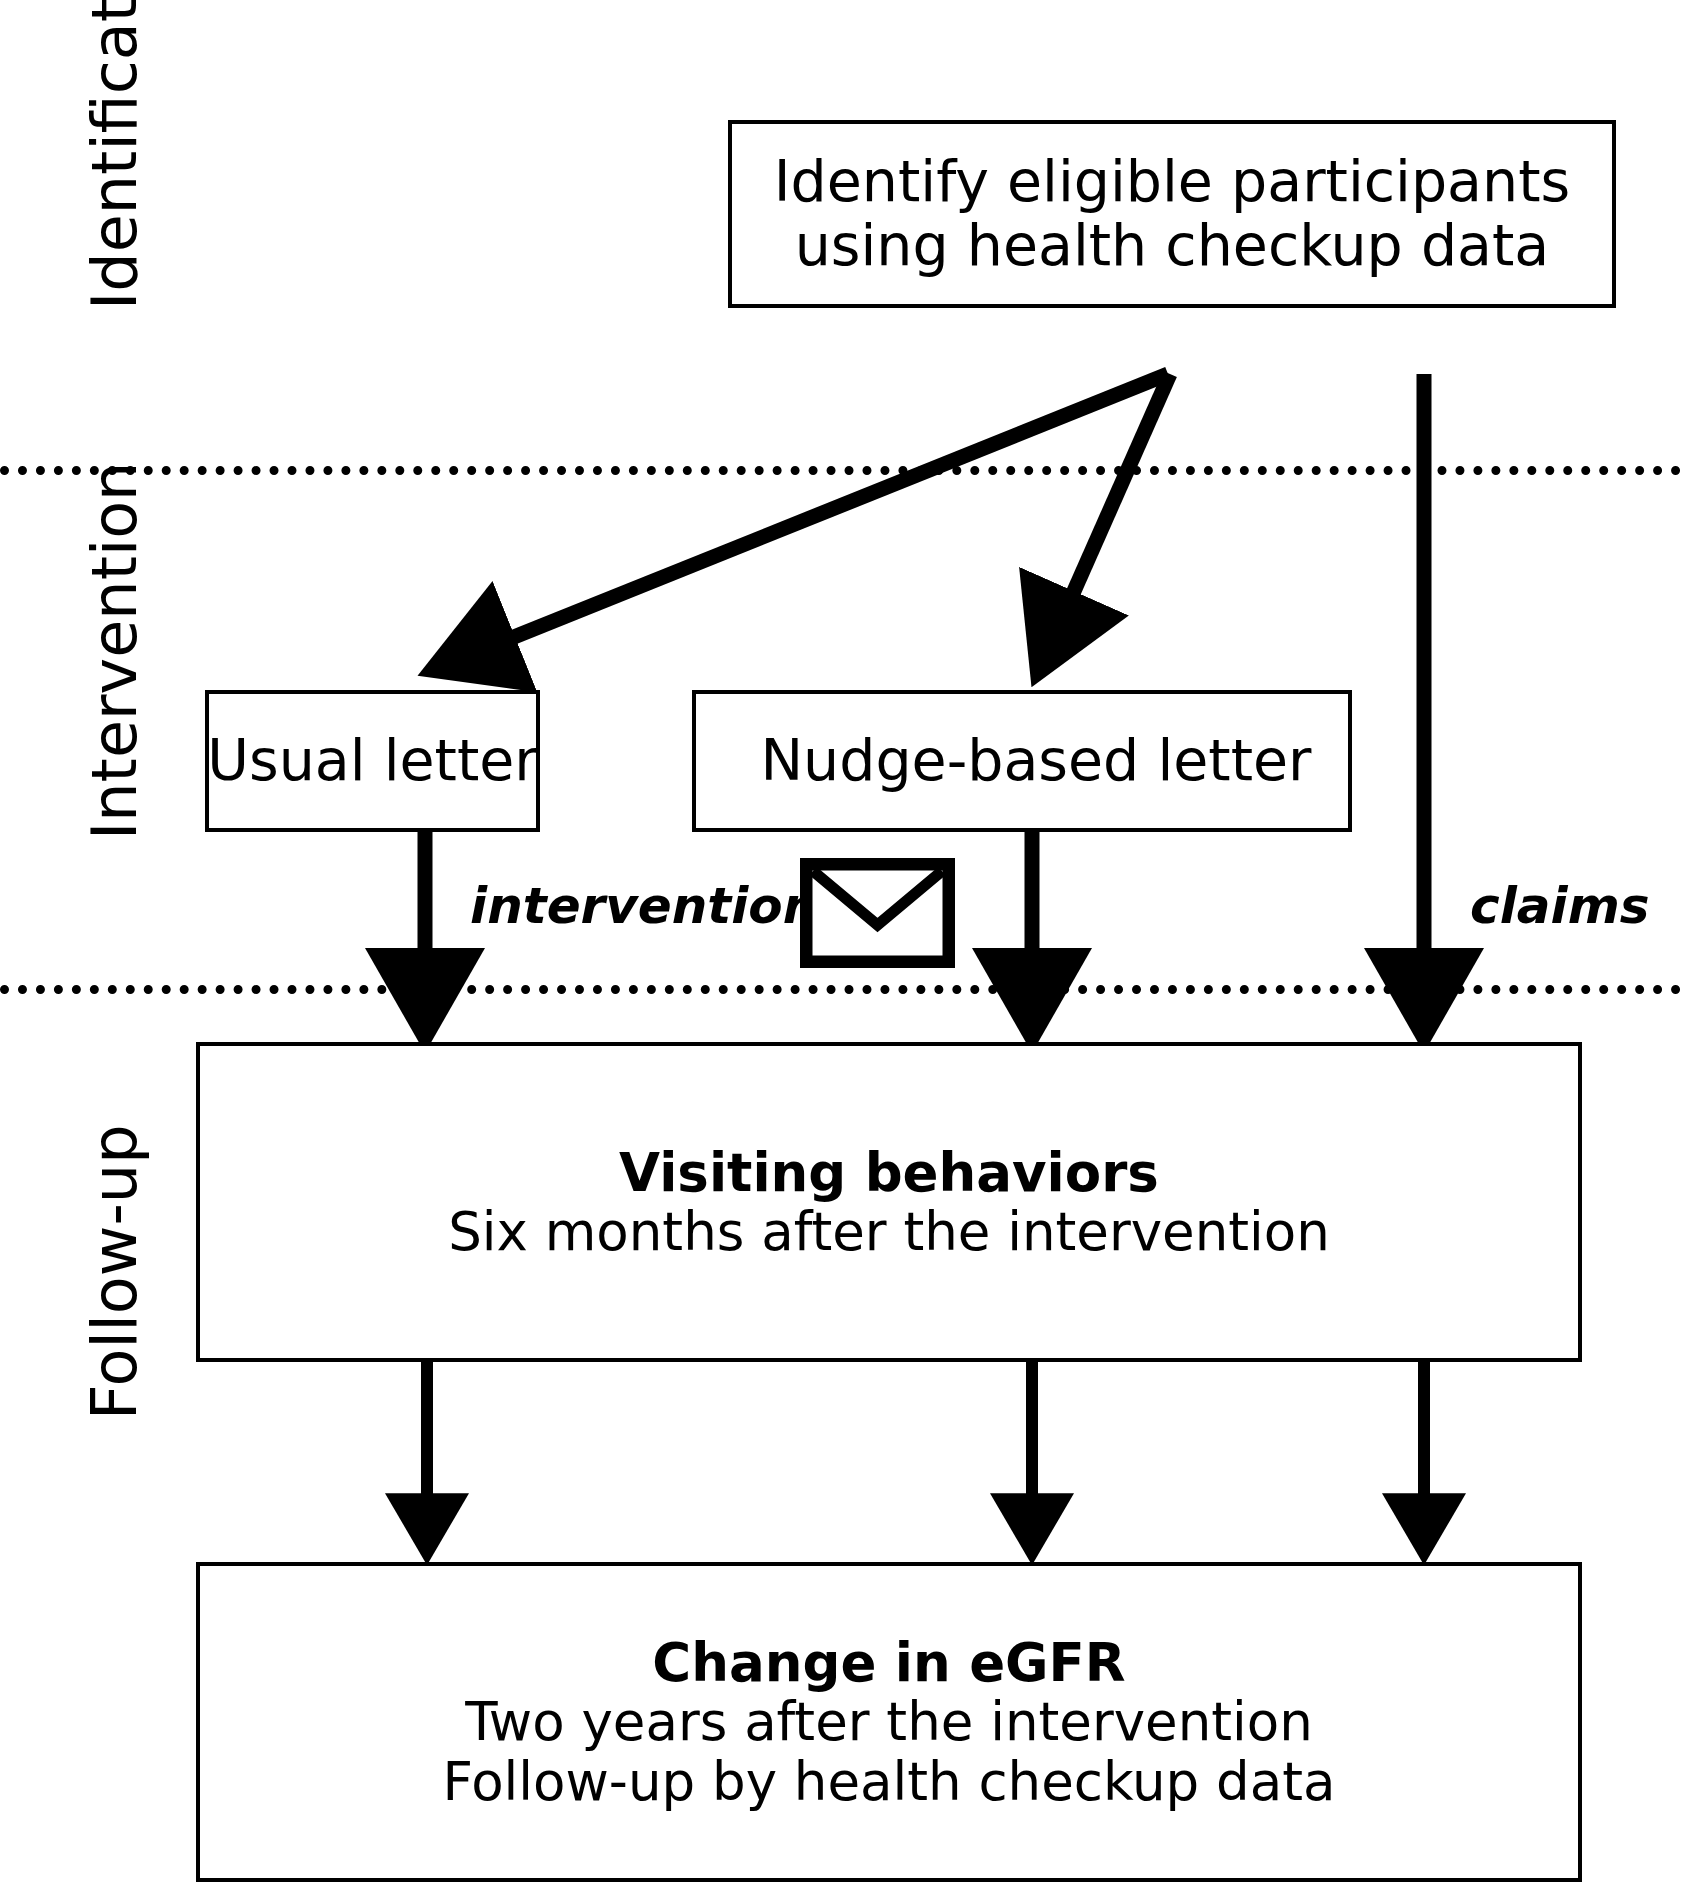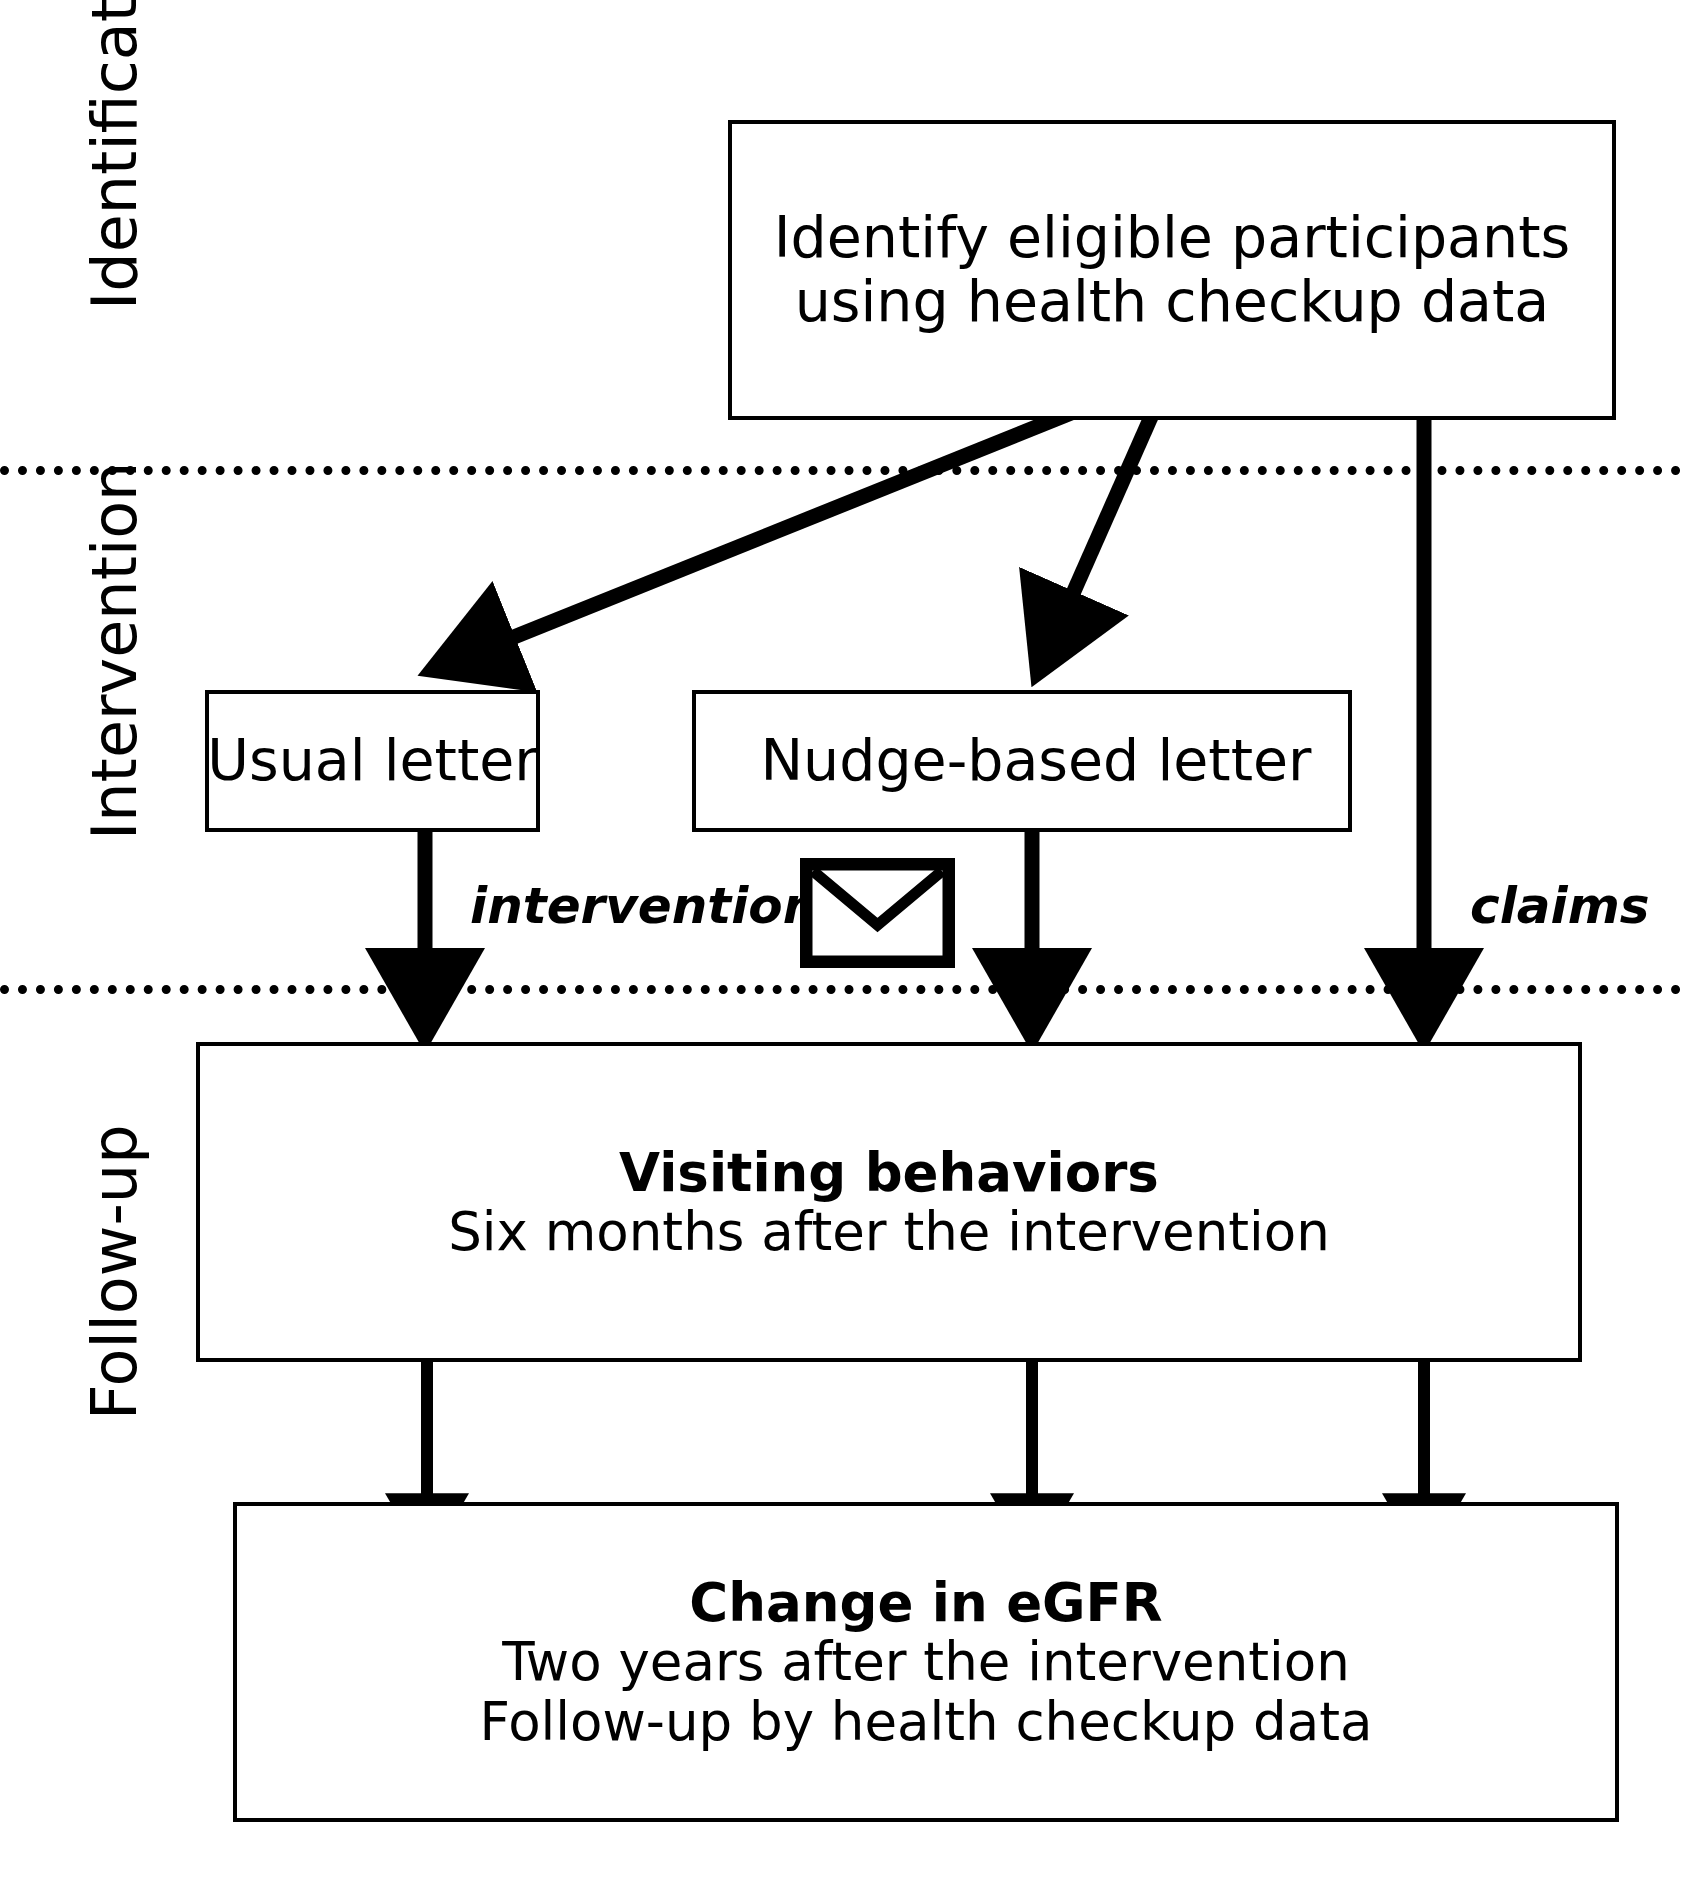--- a/index.html
+++ b/index.html
@@ -93,39 +93,39 @@
 
     <line x1="425" y1="832" x2="425" y2="1032" stroke="#000" stroke-width="15" marker-end="url(#ah)"></line>
 
     <line x1="1032" y1="832" x2="1032" y2="1032" stroke="#000" stroke-width="15" marker-end="url(#ah)"></line>
 
     <line x1="427" y1="1362" x2="427" y2="1552" stroke="#000" stroke-width="12" marker-end="url(#ahb)"></line>
     <line x1="1032" y1="1362" x2="1032" y2="1552" stroke="#000" stroke-width="12" marker-end="url(#ahb)"></line>
     <line x1="1424" y1="1362" x2="1424" y2="1552" stroke="#000" stroke-width="12" marker-end="url(#ahb)"></line>
   </svg>
 
-  <div class="fbox" style="left:728px; top:120px; width:888px; height:300px; font-size:57px;">
+  <div class="fbox" style="left:728px; top:120px; width:888px; height:188px; font-size:57px;">
     <span class="ln">Identify eligible participants</span>
     <span class="ln">using health checkup data</span>
   </div>
 
   <div class="fbox" style="left:205px; top:690px; width:335px; height:142px; font-size:57px;">
     <span class="ln">Usual letter</span>
   </div>
 
   <div class="fbox" style="left:692px; top:690px; width:660px; height:142px; font-size:57px;padding-left:28px;">
     <span class="ln">Nudge-based letter</span>
   </div>
 
   <div class="fbox" style="left:196px; top:1042px; width:1386px; height:320px; font-size:53px;">
     <span class="ln bold">Visiting behaviors</span>
     <span class="ln">Six months after the intervention</span>
   </div>
 
-  <div class="fbox" style="left:196px; top:1502px; width:1386px; height:320px; font-size:53px;margin-left:37px;">
+  <div class="fbox" style="left:196px; top:1562px; width:1386px; height:320px; font-size:53px;">
     <span class="ln bold">Change in eGFR</span>
     <span class="ln">Two years after the intervention</span>
     <span class="ln">Follow-up by health checkup data</span>
   </div>
 
   <div class="annot" style="left:470px; top:877px;">intervention</div>
 
   <div class="annot" style="left:1470px; top:877px;">claims</div>
 
   <div class="envelope" style="left:800px; top:858px; width:155px; height:110px;">

